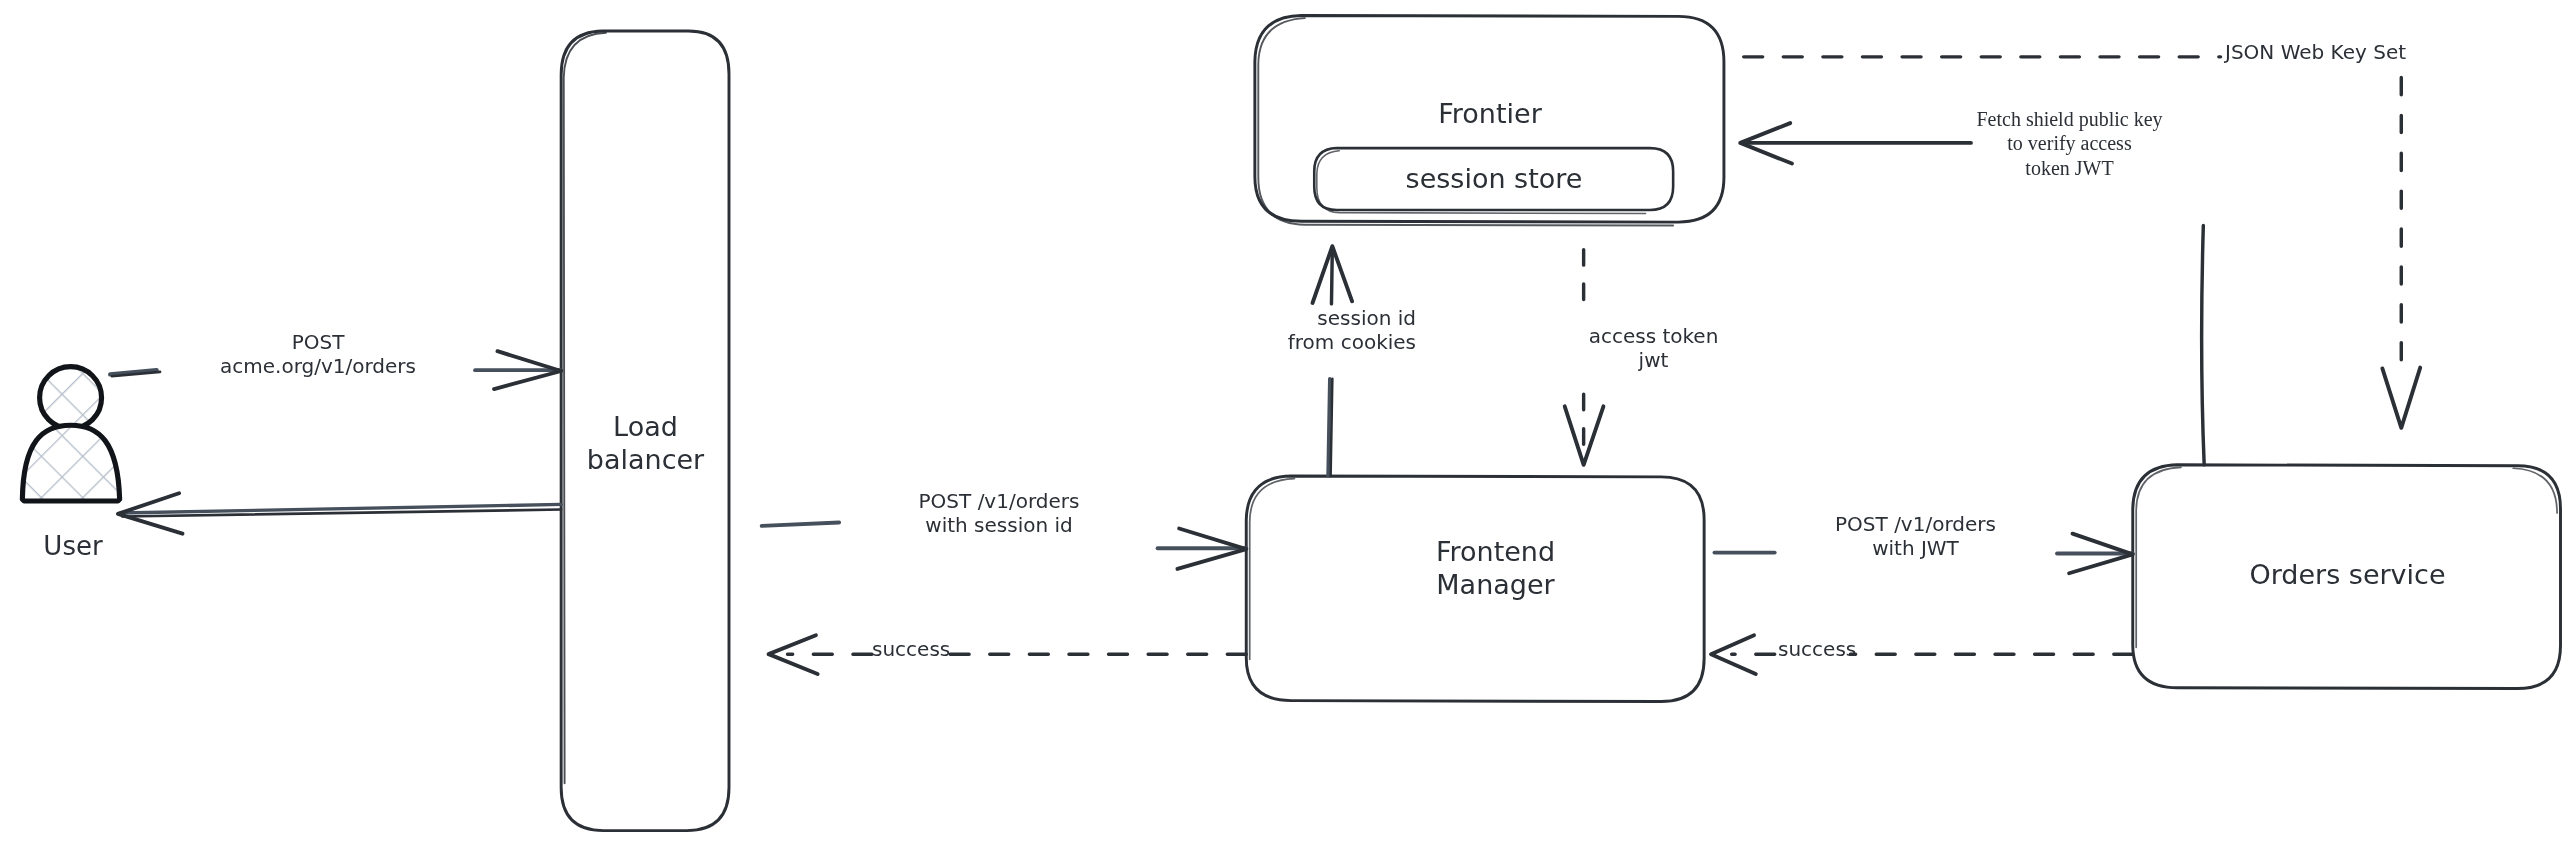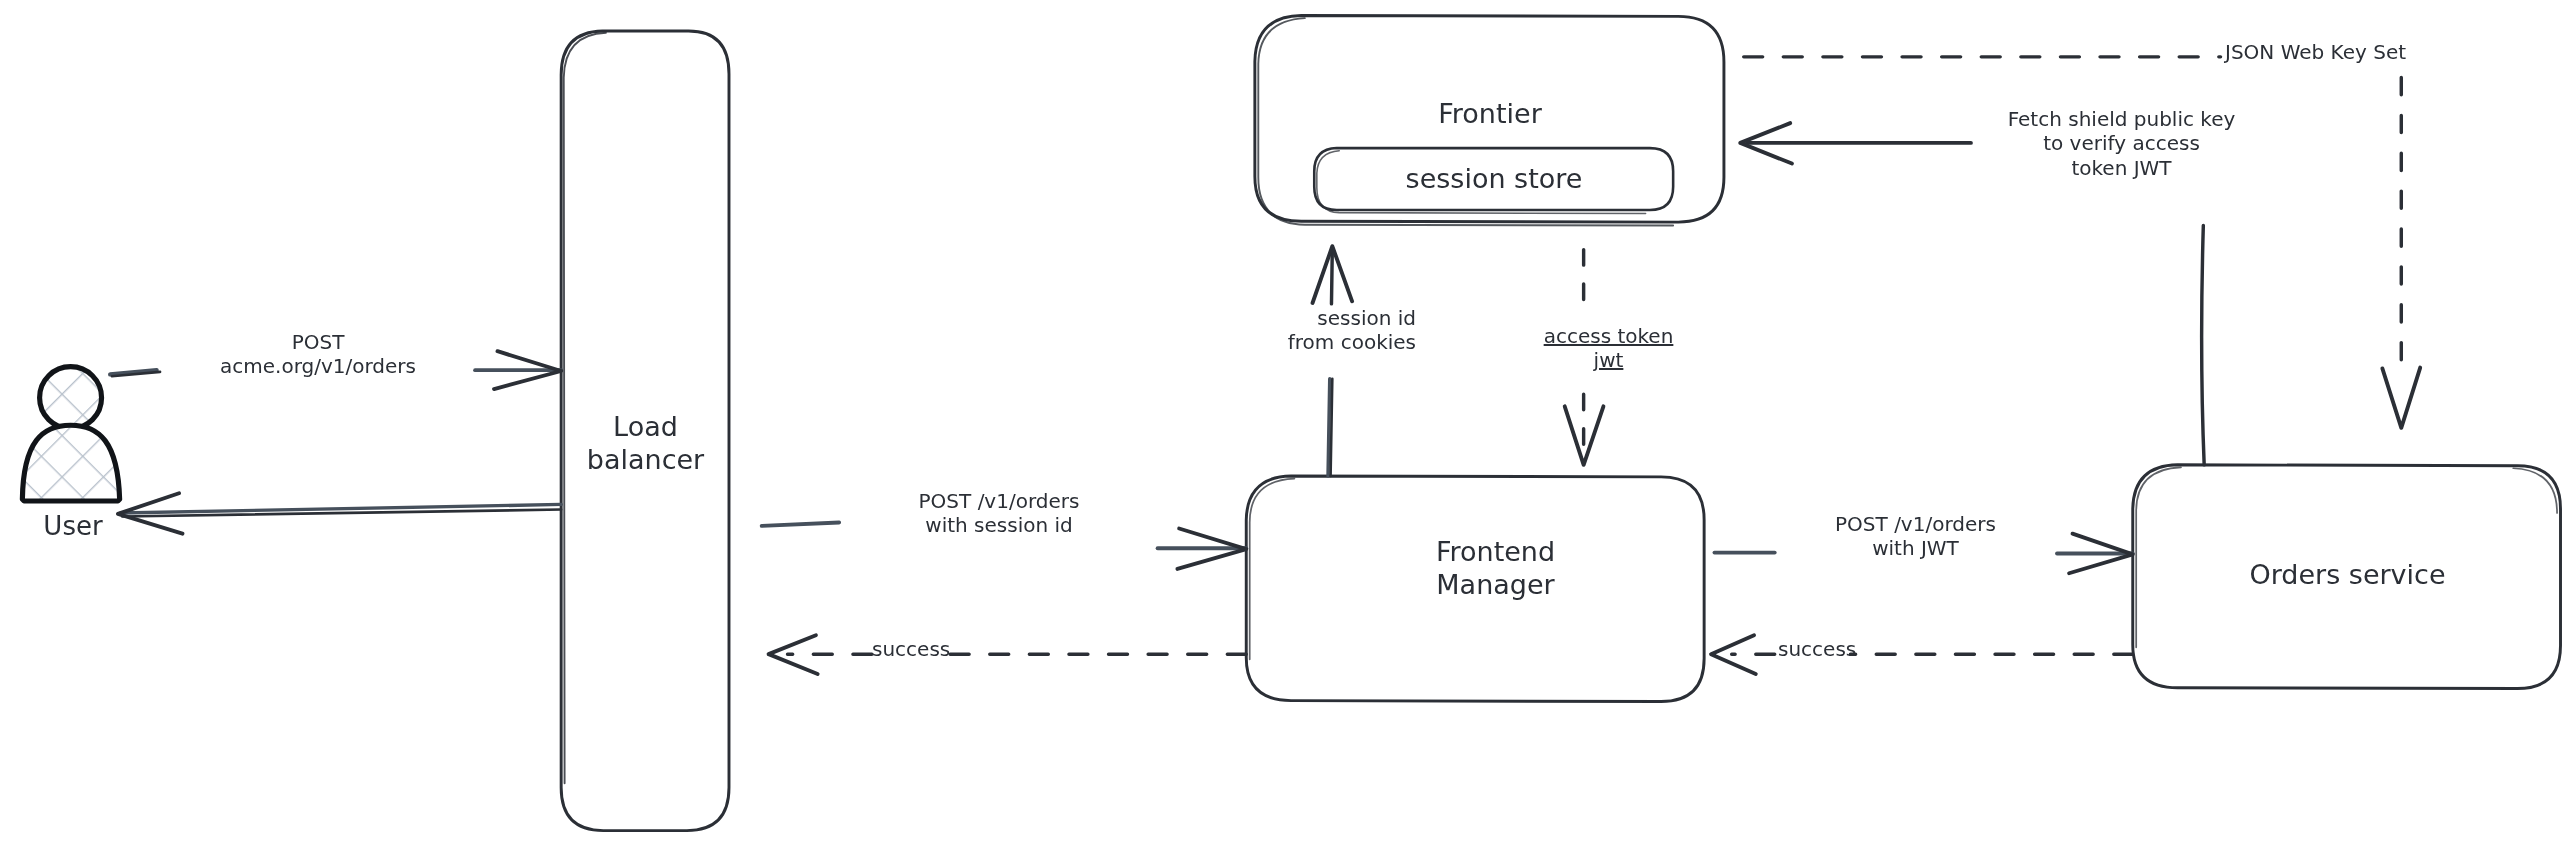--- a/index.html
+++ b/index.html
@@ -35,20 +35,21 @@
     pointer-events: none;
   }
   .node-label {
     font-size: 27px;
   }
   .edge-label {
     font-size: 20px;
   }
   .actor-label {
     font-size: 26px;
+    margin-top: 20px;
   }
   .centerbox {
     position: absolute;
     display: flex;
     align-items: center;
     justify-content: center;
   }
 </style>
 </head>
 <body>
@@ -192,28 +193,28 @@
 acme.org/v1/orders</div>
 
   <div class="edge-label" style="left:839px; top:489px; width:320px;">POST /v1/orders
 with session id</div>
 
   <div class="edge-label" style="left:872px; top:637px; width:71px;">success</div>
 
   <div class="edge-label" style="left:1201px; top:306px; width:215px;text-align:right;">session id
 from cookies</div>
 
-  <div class="edge-label" style="left:1488px; top:324px; width:241px;text-decoration:underline;">access token
+  <div class="edge-label" style="left:1533px; top:324px; width:241px;">access token
 jwt</div>
 
   <div class="edge-label" style="left:1771px; top:512px; width:289px;">POST /v1/orders
 with JWT</div>
 
   <div class="edge-label" style="left:1778px; top:637px; width:72px;">success</div>
 
-  <div class="edge-label" style="left:1928px; top:107px; width:387px;">Fetch shield public key
+  <div class="edge-label" style="left:1876px; top:107px; width:387px;font-family:Liberation Serif, serif;">Fetch shield public key
 to verify access
 token JWT</div>
 
   <div class="edge-label" style="left:2225px; top:40px; width:344px; text-align:left;">JSON Web Key Set</div>
 
 </div>
 
 
 </body></html>

